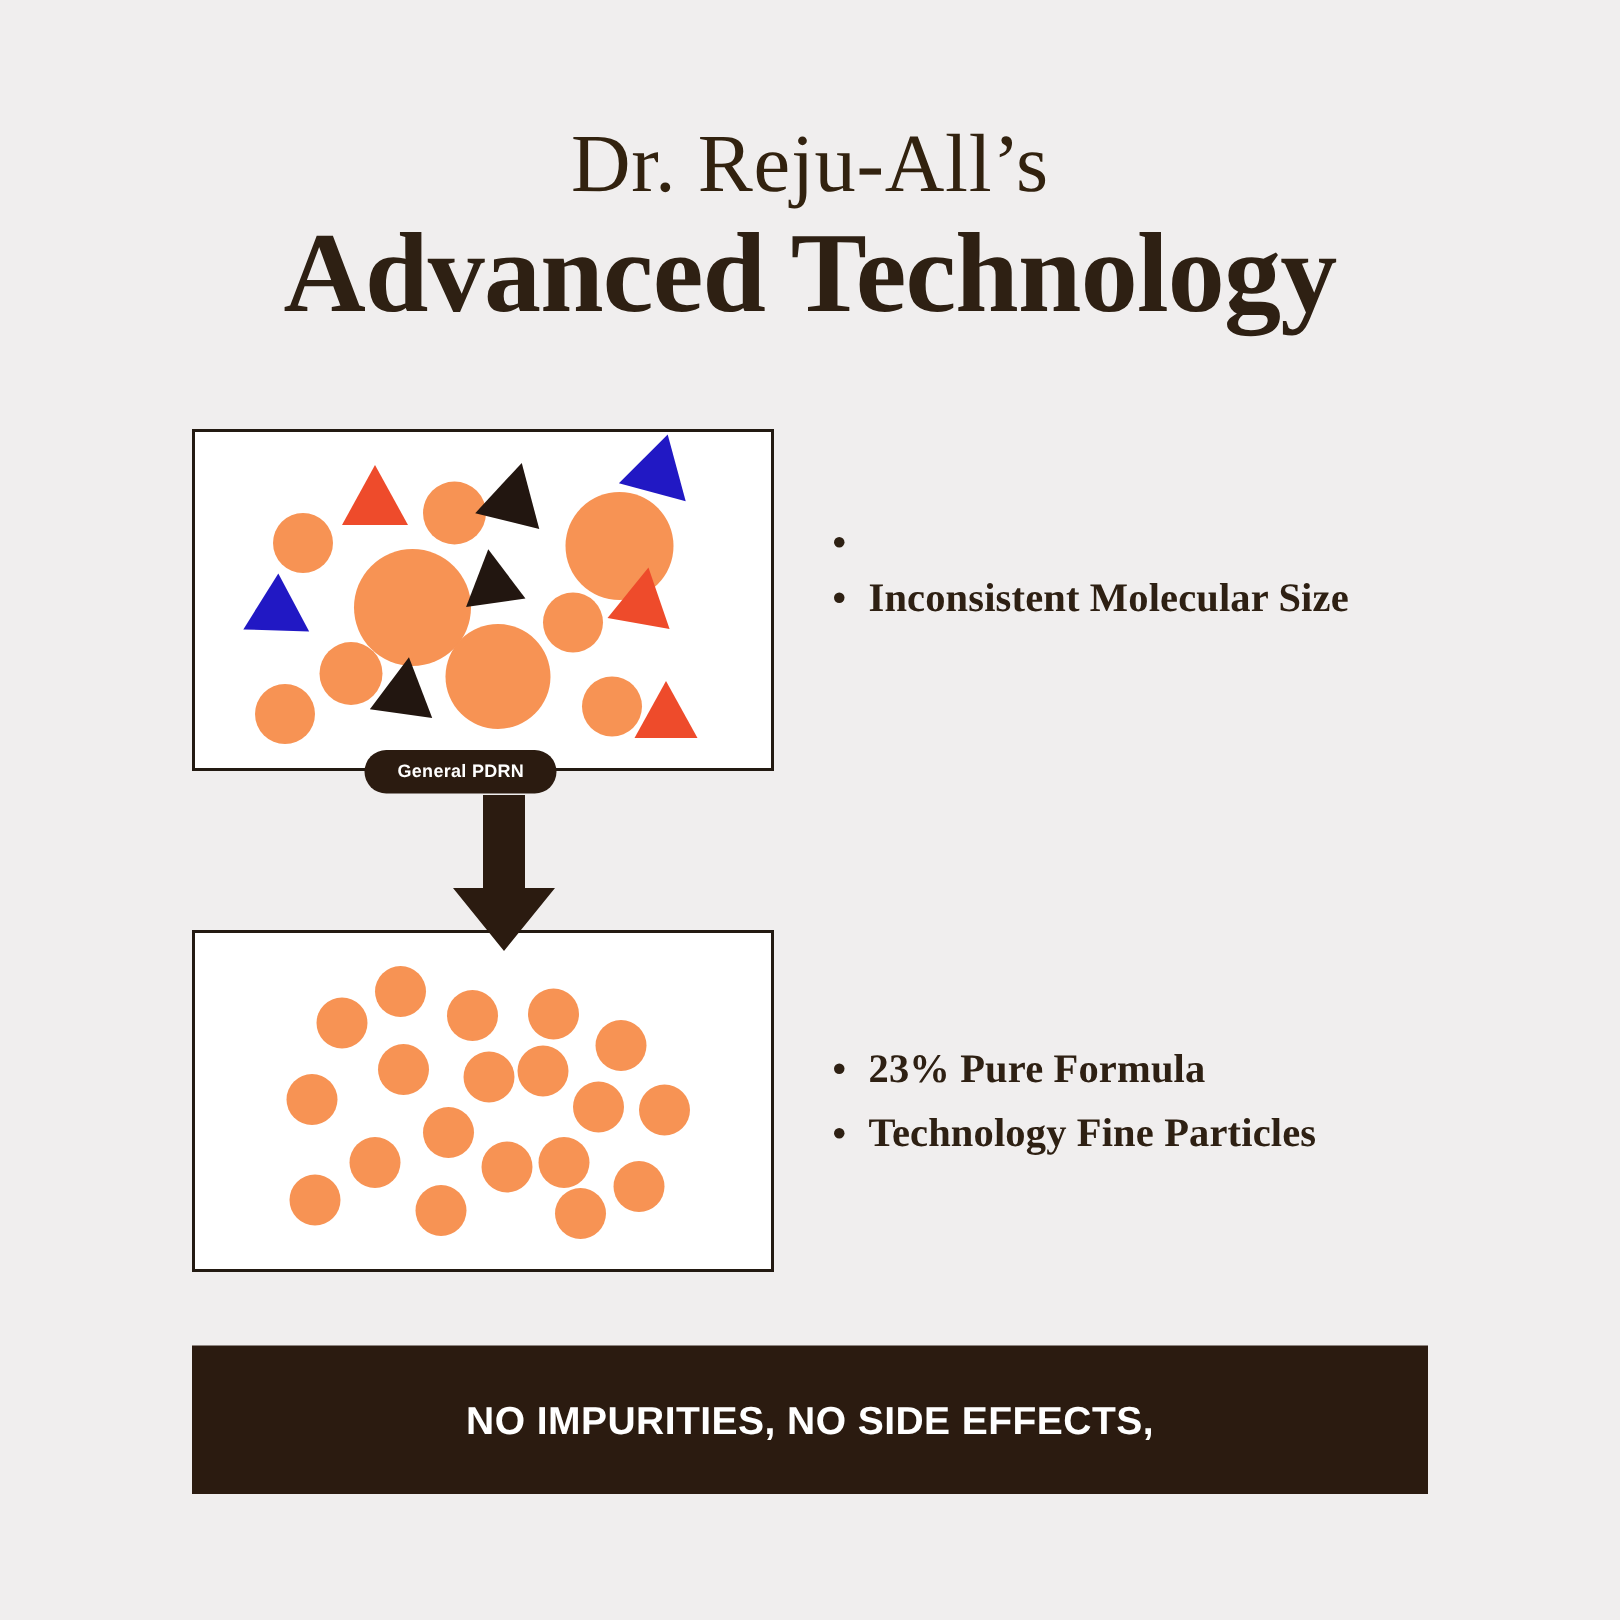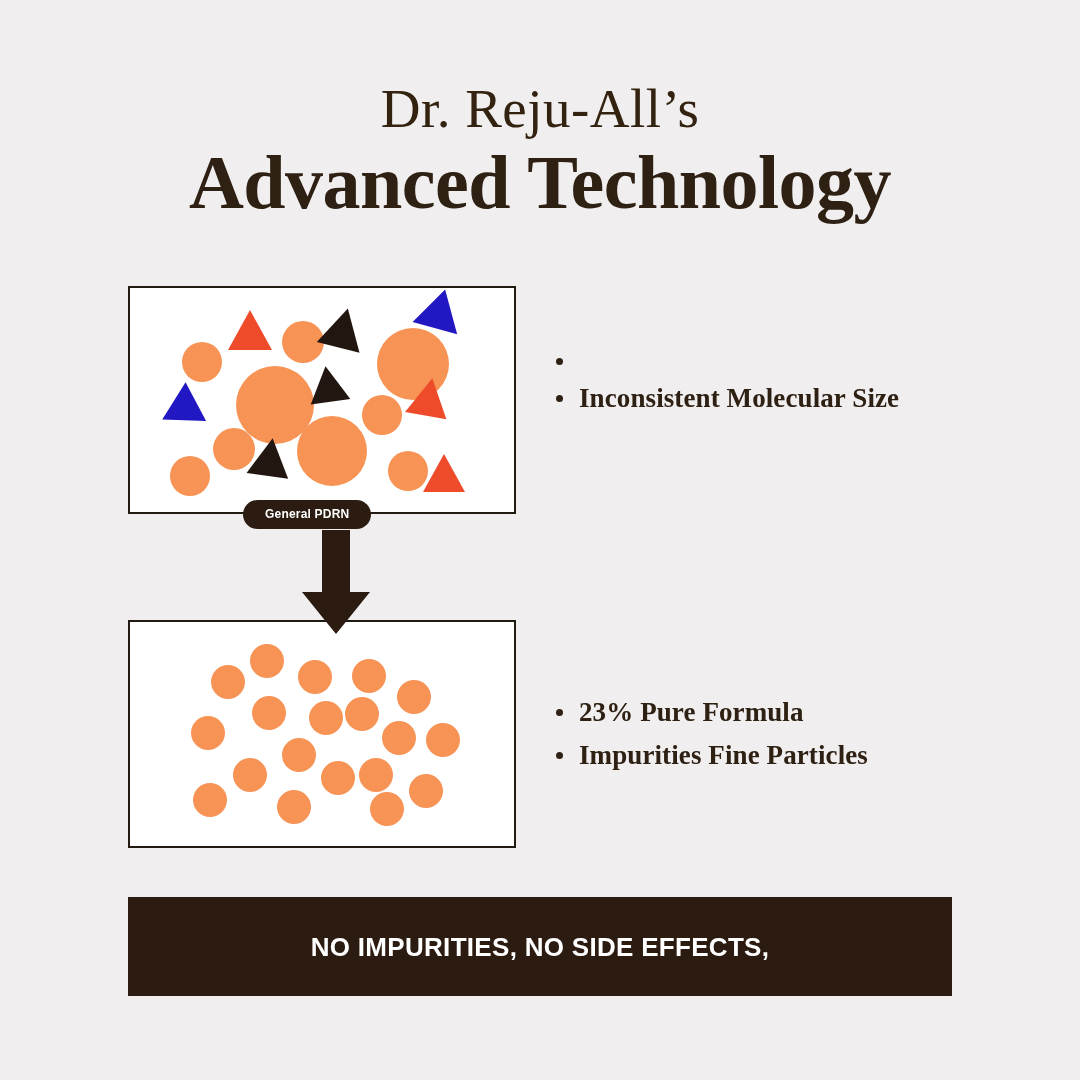--- a/index.html
+++ b/index.html
@@ -249,21 +249,21 @@
     </div>
   </div>
 
   <div class="bullets" id="bullets-advanced">
     <div class="bullet-row">
       <span class="bullet-dot"></span>
       <span class="bullet-text">23% Pure Formula</span>
     </div>
     <div class="bullet-row">
       <span class="bullet-dot"></span>
-      <span class="bullet-text">Impurities Fine Particles</span>
+      <span class="bullet-text">Technology Fine Particles</span>
     </div>
   </div>
 
   <div id="banner">
     <div class="banner-line">NO IMPURITIES, NO SIDE EFFECTS,</div>
   </div>
 
 </div>
 
 </body></html>

